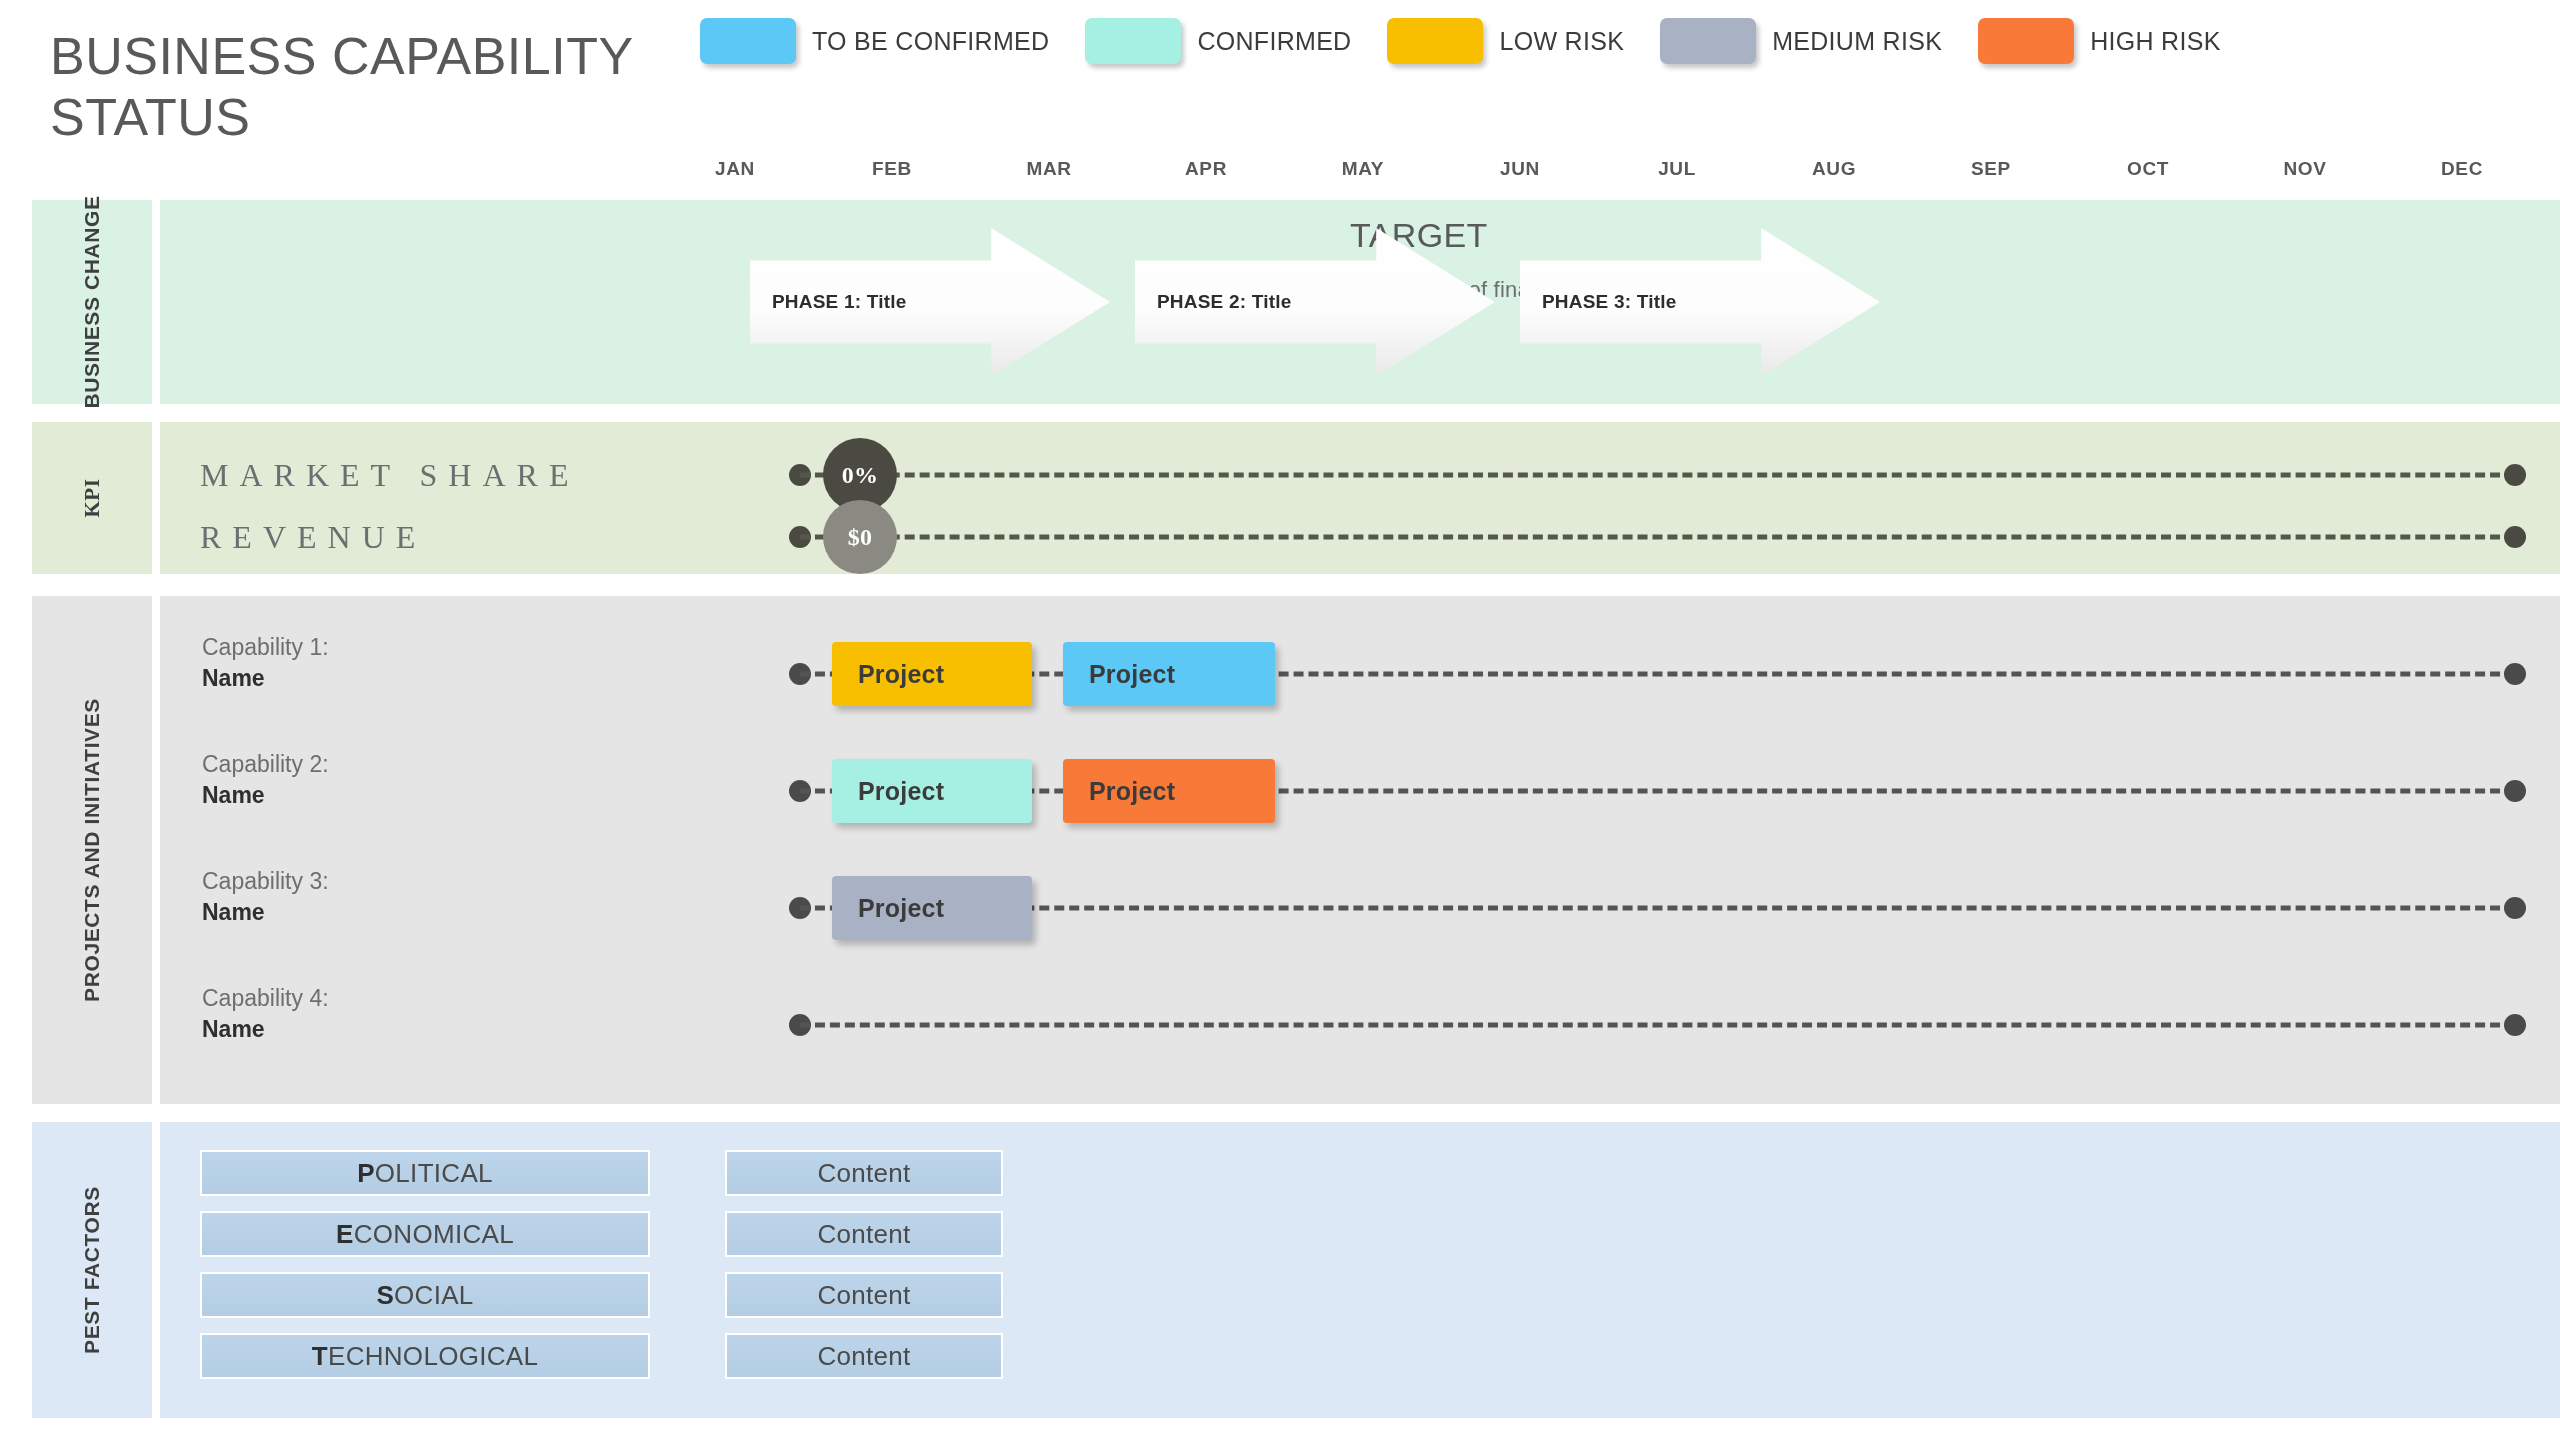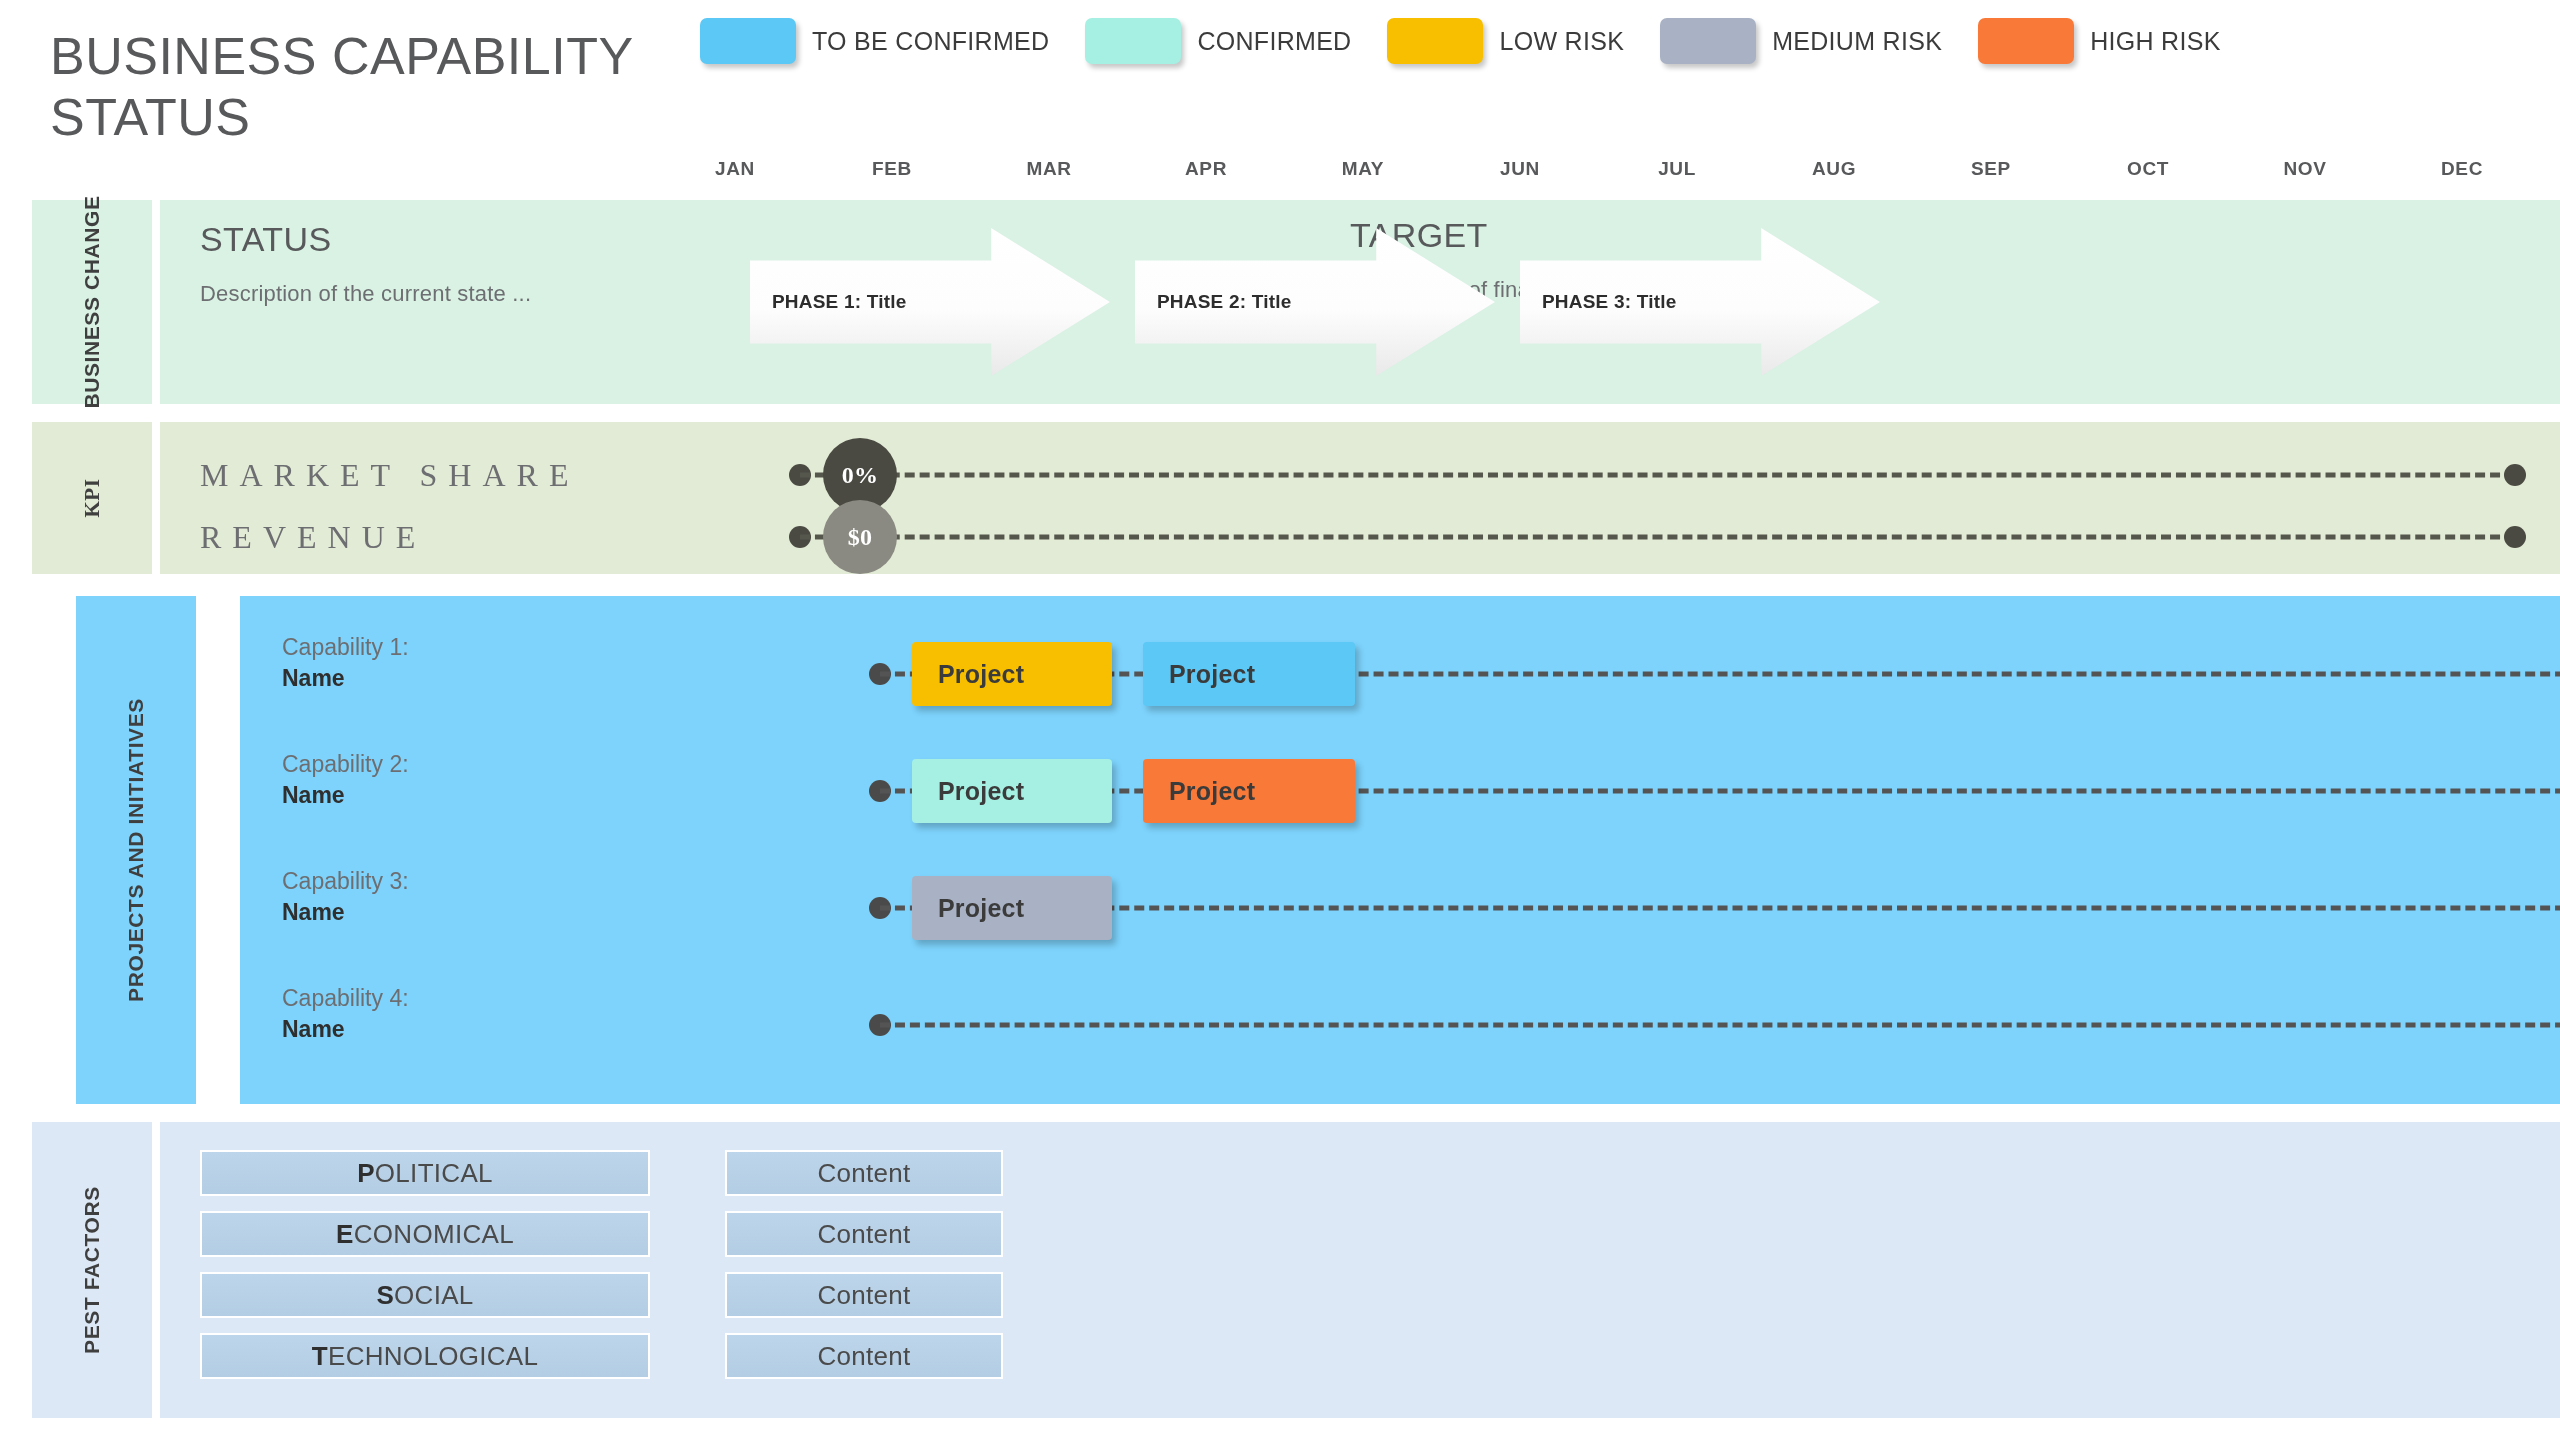--- a/index.html
+++ b/index.html
@@ -113,21 +113,21 @@
     position: relative;
     margin-left: 8px;
   }
 
   
   .band-change .band-rail,
   .band-change .band-body { background: #d9f2e4; }
   .band-kpi .band-rail,
   .band-kpi .band-body { background: #e2ebd5; font-family: Liberation Serif, serif; }
   .band-projects .band-rail,
-  .band-projects .band-body { background: #7dd3fc; margin-left: 44px; }
+  .band-projects .band-body { background: #e5e5e5; }
   .band-pest .band-rail,
   .band-pest .band-body { background: #dce8f5; }
 
   
   .band-change { top: 200px; height: 204px; }
 
   .status-block { position: absolute; left: 40px; top: 20px; }
   .target-block { position: absolute; left: 1190px; top: 16px; }
   .block-head {
     font-size: 34px;
@@ -331,24 +331,20 @@
       <div class="month" style="left: 2305px;">NOV</div>
       <div class="month" style="left: 2462px;">DEC</div>
     </div>
 </div>
 
 <div class="band band-change">
   <div class="band-rail">
     <div class="band-rail-label">BUSINESS CHANGE</div>
   </div>
   <div class="band-body">
-    <div class="status-block">
-      <div class="block-head">STATUS</div>
-      <div class="block-desc">Description of the current state ...</div>
-    </div>
     <div class="target-block">
       <div class="block-head">TARGET</div>
       <div class="block-desc">Description of final target ...</div>
     </div>
     <div id="phases-host">
         <div class="phase" style="left: 590px; width: 360px;">
           <div class="phase-label">PHASE 1: Title</div>
         </div>
         <div class="phase" style="left: 975px; width: 360px;">
           <div class="phase-label">PHASE 2: Title</div>

